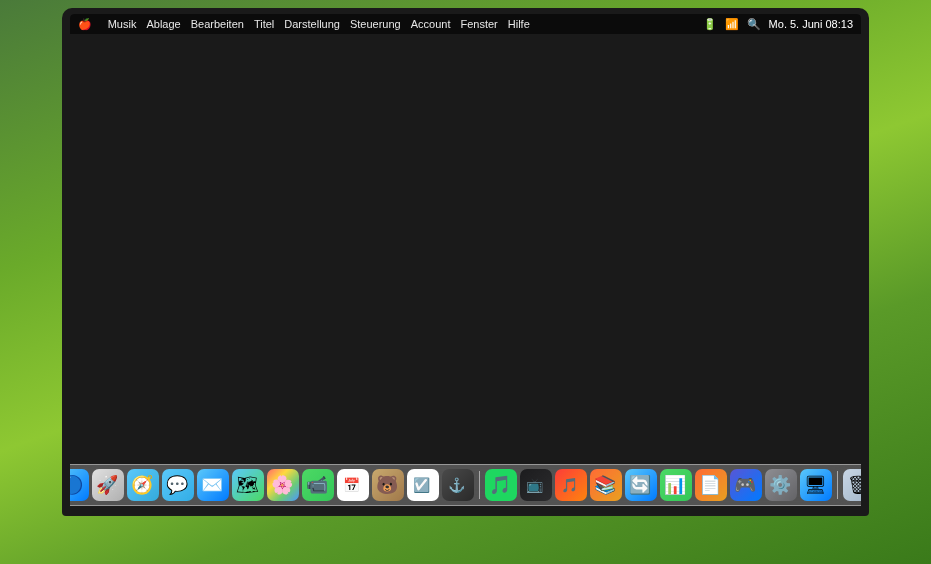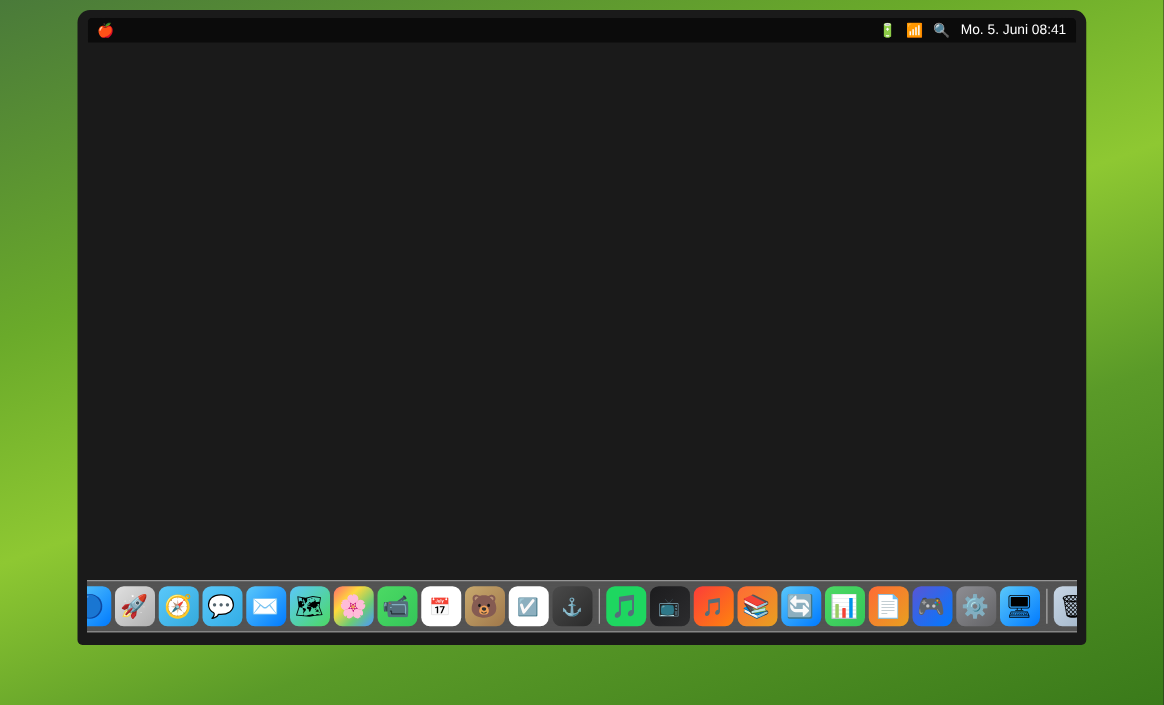--- a/index.html
+++ b/index.html
@@ -664,25 +664,36 @@
   </style>
 </head>
 <body>
 
 <div class="laptop-outer"></div>
 
 <div class="laptop-screen">
 
   <div class="menubar">
     <span class="menubar-apple">🍎</span>
+    <div class="menubar-items">
+      <span class="menubar-item">Musik</span>
+      <span class="menubar-item">Ablage</span>
+      <span class="menubar-item">Bearbeiten</span>
+      <span class="menubar-item">Titel</span>
+      <span class="menubar-item">Darstellung</span>
+      <span class="menubar-item">Steuerung</span>
+      <span class="menubar-item">Account</span>
+      <span class="menubar-item">Fenster</span>
+      <span class="menubar-item">Hilfe</span>
+    </div>
     <div class="menubar-right">
       <span>🔋</span>
       <span>📶</span>
       <span>🔍</span>
-      <span>Mo. 5. Juni  08:41</span>
+      <span>Mo. 5. Juni  08:13</span>
     </div>
   </div>
 
   <div class="music-window">
 
     <div class="window-titlebar">
       <div class="traffic-light tl-red"></div>
       <div class="traffic-light tl-yellow"></div>
       <div class="traffic-light tl-green"></div>
 

